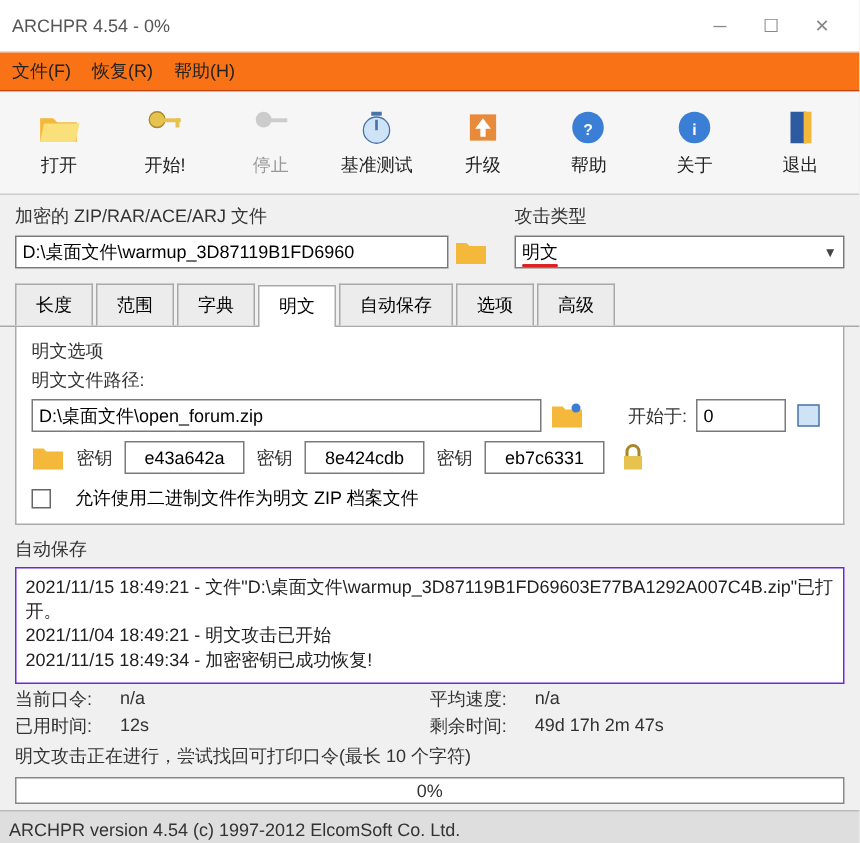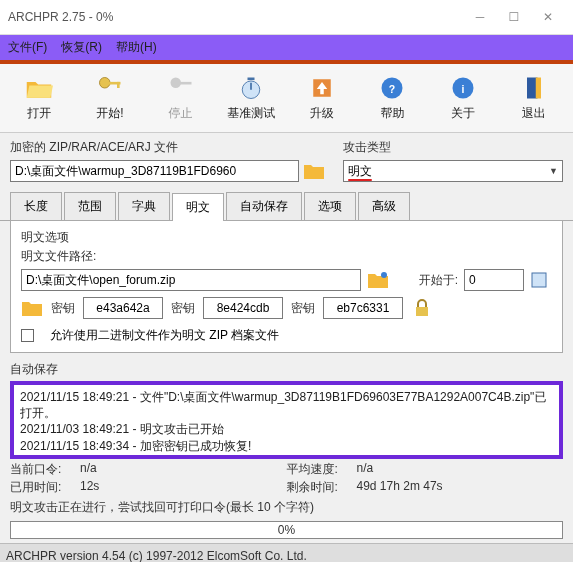--- a/index.html
+++ b/index.html
@@ -2,21 +2,21 @@
 <html><head>
   <meta charset="utf-8">
   <style>
     * { box-sizing: border-box; margin: 0; padding: 0; font-family: "Microsoft YaHei", sans-serif; font-size: 12px; }
     body { background: #f0f0f0; width: 573px; height: 562px; margin: 0 auto; display: flex; flex-direction: column; }
     
     .titlebar { display: flex; align-items: center; padding: 6px 8px; background: #fff; border-bottom: 1px solid #ddd; }
     .titlebar-title { flex: 1; color: #555; }
     .winbtn { width: 34px; height: 22px; display: flex; align-items: center; justify-content: center; color: #888; cursor: pointer; }
     
-    .menubar { display: flex; padding: 4px 8px; background: #8b5cf6; border-bottom: 4px solid #c2410c; gap: 14px; }
+    .menubar { display: flex; padding: 4px 8px; background: #f97316; border-bottom: 1px solid #c2410c; gap: 14px; }
     .menulink { color: #222; cursor: pointer; }
     
     .toolbar { display: flex; padding: 6px 4px; background: #f6f6f6; border-bottom: 1px solid #ccc; }
     .tbtn { flex: 1; display: flex; flex-direction: column; align-items: center; gap: 3px; padding: 4px 0; cursor: pointer; }
     .tbtn-icon { width: 28px; height: 28px; }
     .tbtn-label { color: #222; }
     .tbtn.disabled .tbtn-label { color: #999; }
     
     .params { display: flex; padding: 6px 10px; gap: 18px; }
     .pgroup { display: flex; flex-direction: column; gap: 4px; }
@@ -40,36 +40,36 @@
     .path-row { display: flex; gap: 6px; align-items: center; }
     .btn-ico { width: 22px; height: 22px; }
     .key-row { display: flex; gap: 8px; align-items: center; margin-top: 6px; }
     .key-lbl { color: #333; }
     .key-in { width: 80px; text-align: center; }
     .chk-row { margin-top: 8px; display: flex; align-items: center; gap: 16px; }
     .chkbox { width: 13px; height: 13px; border: 1px solid #666; background: #fff; }
     
     .status-panel { margin: 8px 10px 0 10px; }
     .status-title { color: #333; margin-bottom: 3px; }
-    .log-box { border: 4px solid #6d28d9; background: #fff; padding: 4px 6px; height: 78px; overflow: hidden; }
+    .log-box { border: 1px solid #6d28d9; background: #fff; padding: 4px 6px; height: 78px; overflow: hidden; }
     .log-line { color: #222; line-height: 1.35; }
     
     .stats { display: grid; grid-template-columns: 70px 1fr 70px 1fr; padding: 2px 10px; row-gap: 1px; }
     .sk { color: #333; } .sv { color: #333; }
     .msg-row { padding: 1px 10px; color: #333; }
     
     .progress { margin: 4px 10px; border: 1px solid #888; height: 18px; background: #fff; text-align: center; line-height: 16px; color: #333; }
     
     .statusbar { background: #dedede; padding: 5px 6px; color: #333; margin-top: auto; border-top: 1px solid #bbb; }
   </style>
 </head>
 <body>
 
 <div class="titlebar">
-  <span class="titlebar-title">ARCHPR 2.75 - 0%</span>
+  <span class="titlebar-title">ARCHPR 4.54 - 0%</span>
   <div class="winbtn">─</div>
   <div class="winbtn">☐</div>
   <div class="winbtn">✕</div>
 </div>
 
 <div class="menubar">
   <span class="menulink">文件(F)</span>
   <span class="menulink">恢复(R)</span>
   <span class="menulink">帮助(H)</span>
 </div>
@@ -198,21 +198,21 @@
   <div class="chk-row">
     <div class="chkbox"></div>
     <span>允许使用二进制文件作为明文 ZIP 档案文件</span>
   </div>
 </div>
 
 <div class="status-panel">
   <div class="status-title">自动保存</div>
   <div class="log-box">
     <div class="log-line">2021/11/15 18:49:21 - 文件"D:\桌面文件\warmup_3D87119B1FD69603E77BA1292A007C4B.zip"已打开。</div>
-    <div class="log-line">2021/11/03 18:49:21 - 明文攻击已开始</div>
+    <div class="log-line">2021/11/04 18:49:21 - 明文攻击已开始</div>
     <div class="log-line">2021/11/15 18:49:34 - 加密密钥已成功恢复!</div>
   </div>
 </div>
 
 <div class="stats">
   <div class="sk">当前口令:</div>
   <div class="sv">n/a</div>
   <div class="sk">平均速度:</div>
   <div class="sv">n/a</div>
   <div class="sk">已用时间:</div>

